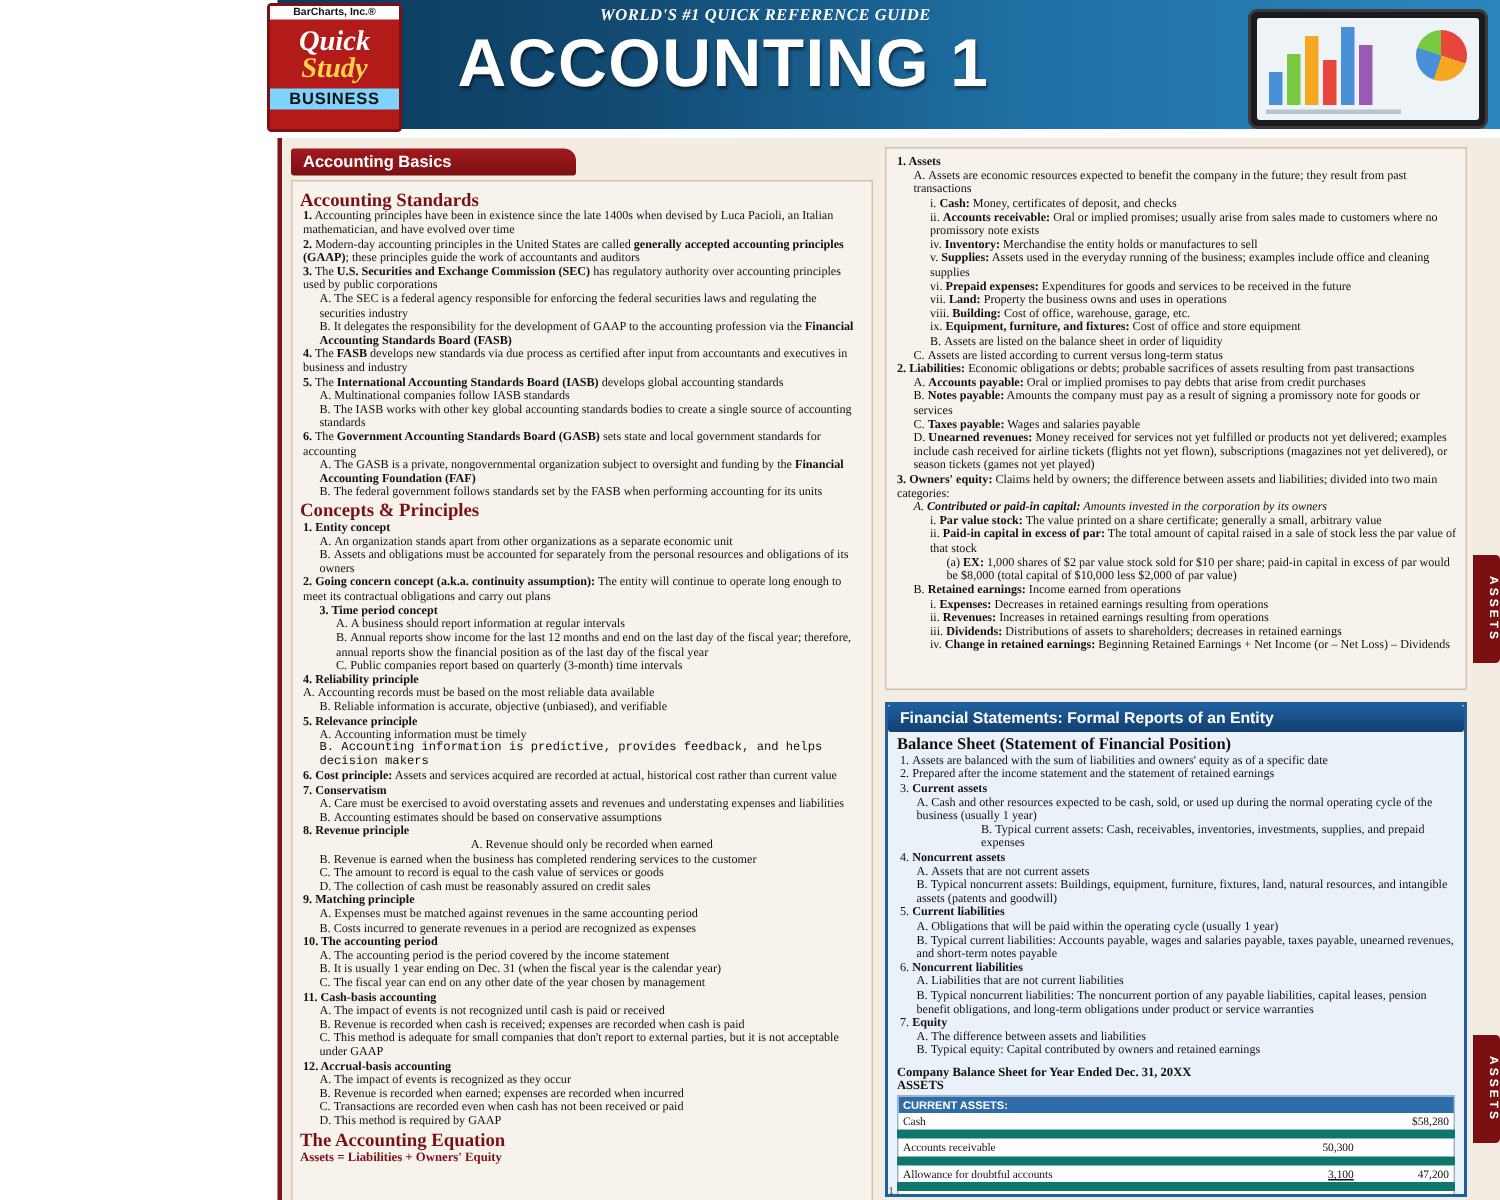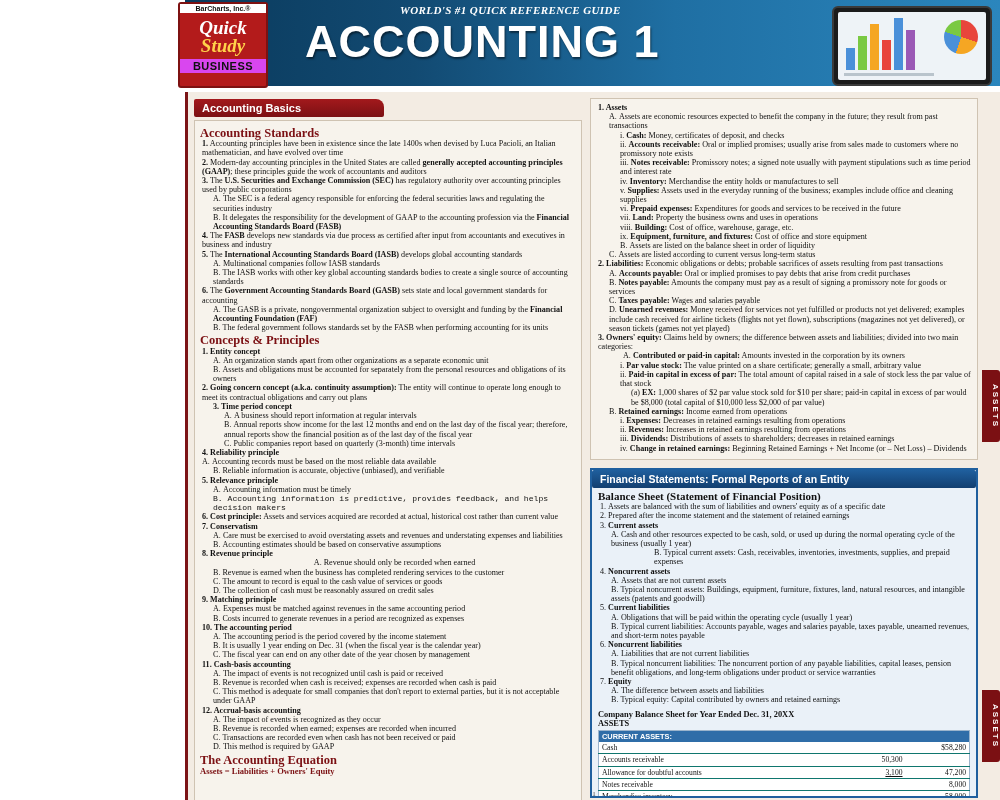--- a/index.html
+++ b/index.html
@@ -58,21 +58,21 @@
   }
   .logo-quick {
     font-family:"Liberation Serif", serif; font-style:italic; font-weight:bold;
     font-size:19px; line-height:18px; margin-top:6px; color:#fff;
   }
   .logo-study {
     font-family:"Liberation Serif", serif; font-style:italic; font-weight:bold;
     font-size:19px; line-height:18px; color:#ffd24a;
   }
   .logo-business {
-    margin-top:4px; background:#d946ef; color:#111;
+    margin-top:4px; background:#7dd3fc; color:#111;
     font-family:"Liberation Sans", sans-serif; font-weight:bold; font-size:11px;
     letter-spacing:.5px; padding:1px 0;
   }
 
   
   .sheet {
     position:absolute; left:185px; top:92px; width:815px; height:708px;
     background:#f3ece3;
     border-left:3px solid #7b1416;
     padding:6px 22px 6px 6px;
@@ -121,21 +121,21 @@
 
   
   table.fin {
     width:100%; border-collapse:collapse; font-size:7.6px; margin-top:2px;
     background:#fff; border:1px solid #9bb4cc;
   }
   table.fin th {
     background:#2f6da8; color:#fff; text-align:left; padding:1px 3px;
     font-family:"Liberation Sans", sans-serif; font-size:7.4px; font-weight:bold;
   }
-  table.fin td { padding:1px 3px; border-bottom:1px solid #0f766e; }
+  table.fin td { padding:1px 3px; border-bottom:6px solid #0f766e; }
   table.fin td.num { text-align:right; width:64px; }
   table.fin td.num2 { text-align:right; width:64px; }
   .under { text-decoration:underline; }
 
   .cbs-title { font-size:8.4px; font-weight:bold; color:#111; margin-top:5px; }
   .cbs-sub { font-size:8.4px; font-weight:bold; color:#111; }
 
   
   .tab {
     position:absolute; right:0; width:18px; background:#7b1013; color:#fff;
@@ -259,38 +259,37 @@
       </div>
 
       <div class="col">
 
         <div class="panel-top txt">
           <div style="margin-left:2px;">
             <div><span class="b">1. Assets</span></div>
             <div style="margin-left:11px;">A.&nbsp;Assets are economic resources expected to benefit the company in the future; they result from past transactions</div>
             <div style="margin-left:22px;">i.&nbsp;<span class="b">Cash:</span> Money, certificates of deposit, and checks</div>
             <div style="margin-left:22px;">ii.&nbsp;<span class="b">Accounts receivable:</span> Oral or implied promises; usually arise from sales made to customers where no promissory note exists</div>
-            <div style="margin-left:22px;">iii.&nbsp;<span class="b">Notes receivable:</span> Promissory notes; a signed note usually with payment stipulations such as time period and interest rate</div>
             <div style="margin-left:22px;">iv.&nbsp;<span class="b">Inventory:</span> Merchandise the entity holds or manufactures to sell</div>
             <div style="margin-left:22px;">v.&nbsp;<span class="b">Supplies:</span> Assets used in the everyday running of the business; examples include office and cleaning supplies</div>
             <div style="margin-left:22px;">vi.&nbsp;<span class="b">Prepaid expenses:</span> Expenditures for goods and services to be received in the future</div>
             <div style="margin-left:22px;">vii.&nbsp;<span class="b">Land:</span> Property the business owns and uses in operations</div>
             <div style="margin-left:22px;">viii.&nbsp;<span class="b">Building:</span> Cost of office, warehouse, garage, etc.</div>
             <div style="margin-left:22px;">ix.&nbsp;<span class="b">Equipment, furniture, and fixtures:</span> Cost of office and store equipment</div>
             <div style="margin-left:22px;">B.&nbsp;Assets are listed on the balance sheet in order of liquidity</div>
             <div style="margin-left:11px;">C.&nbsp;Assets are listed according to current versus long-term status</div>
 
             <div><span class="b">2. Liabilities:</span> Economic obligations or debts; probable sacrifices of assets resulting from past transactions</div>
             <div style="margin-left:11px;">A.&nbsp;<span class="b">Accounts payable:</span> Oral or implied promises to pay debts that arise from credit purchases</div>
             <div style="margin-left:11px;">B.&nbsp;<span class="b">Notes payable:</span> Amounts the company must pay as a result of signing a promissory note for goods or services</div>
             <div style="margin-left:11px;">C.&nbsp;<span class="b">Taxes payable:</span> Wages and salaries payable</div>
             <div style="margin-left:11px;">D.&nbsp;<span class="b">Unearned revenues:</span> Money received for services not yet fulfilled or products not yet delivered; examples include cash received for airline tickets (flights not yet flown), subscriptions (magazines not yet delivered), or season tickets (games not yet played)</div>
 
             <div><span class="b">3. Owners' equity:</span> Claims held by owners; the difference between assets and liabilities; divided into two main categories:</div>
-            <div style="margin-left:25px;">A.&nbsp;<span class="b">Contributed or paid-in capital:</span> Amounts invested in the corporation by its owners</div>
+            <div style="margin-left:11px;font-style:italic;">A.&nbsp;<span class="b">Contributed or paid-in capital:</span> Amounts invested in the corporation by its owners</div>
             <div style="margin-left:22px;">i.&nbsp;<span class="b">Par value stock:</span> The value printed on a share certificate; generally a small, arbitrary value</div>
             <div style="margin-left:22px;">ii.&nbsp;<span class="b">Paid-in capital in excess of par:</span> The total amount of capital raised in a sale of stock less the par value of that stock</div>
             <div style="margin-left:33px;">(a)&nbsp;<span class="b">EX:</span> 1,000 shares of $2 par value stock sold for $10 per share; paid-in capital in excess of par would be $8,000 (total capital of $10,000 less $2,000 of par value)</div>
             <div style="margin-left:11px;">B.&nbsp;<span class="b">Retained earnings:</span> Income earned from operations</div>
             <div style="margin-left:22px;">i.&nbsp;<span class="b">Expenses:</span> Decreases in retained earnings resulting from operations</div>
             <div style="margin-left:22px;">ii.&nbsp;<span class="b">Revenues:</span> Increases in retained earnings resulting from operations</div>
             <div style="margin-left:22px;">iii.&nbsp;<span class="b">Dividends:</span> Distributions of assets to shareholders; decreases in retained earnings</div>
             <div style="margin-left:22px;">iv.&nbsp;<span class="b">Change in retained earnings:</span> Beginning Retained Earnings + Net Income (or – Net Loss) – Dividends</div>
           </div>
         </div>

